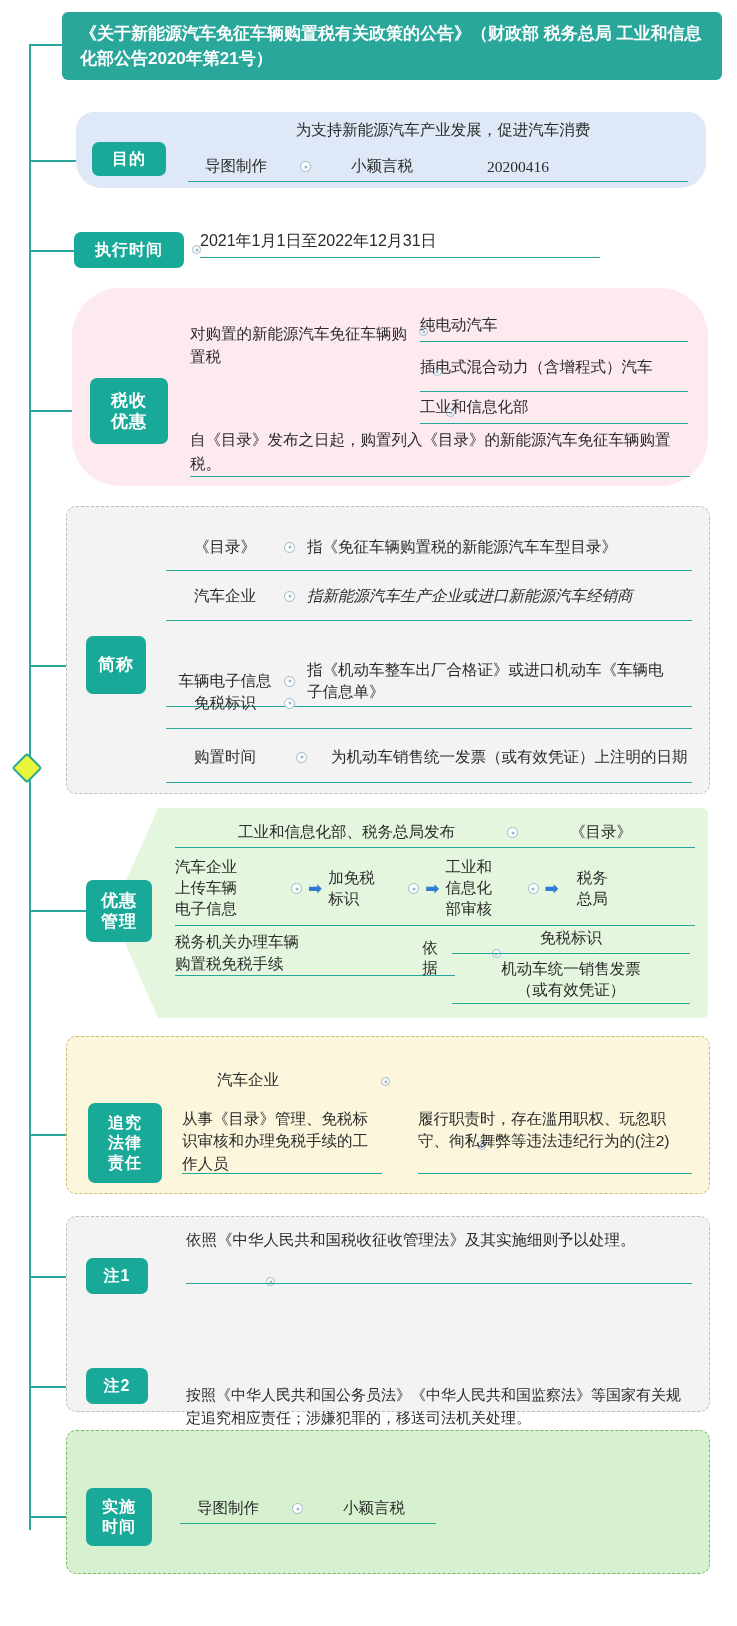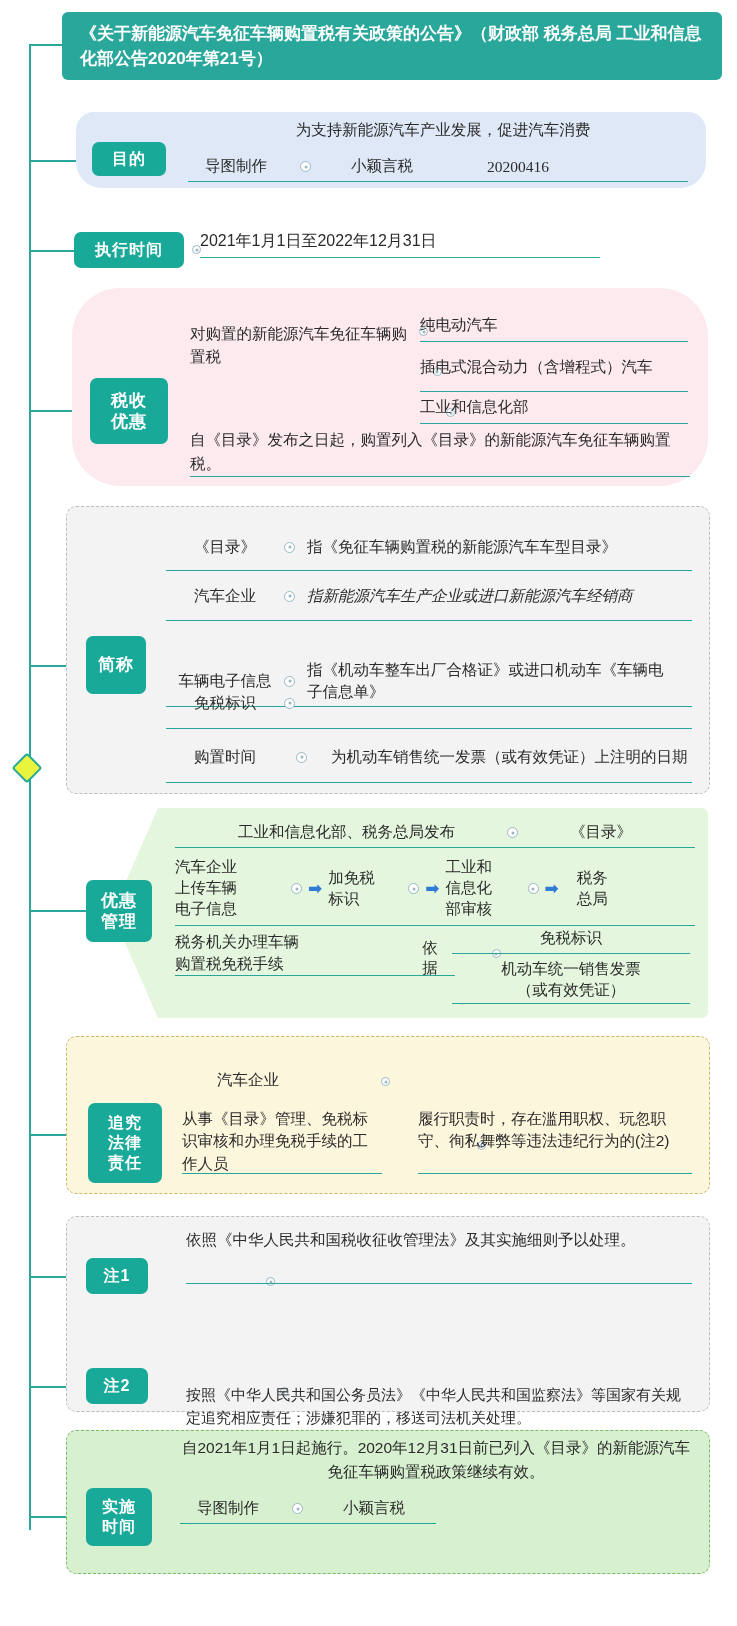--- a/index.html
+++ b/index.html
@@ -257,20 +257,19 @@
   <div class="node label-box" id="note1-label">注1</div>
   <span class="dot node" style="left:172px;top:1272px;"></span>
   <div class="node" id="note1-text">依照《中华人民共和国税收征收管理法》及其实施细则予以处理。</div>
   <div class="node label-box" id="note2-label">注2</div>
   <span class="dot node" style="left:172px;top:1382px;"></span>
   <div class="node" id="note2-text">按照《中华人民共和国公务员法》《中华人民共和国监察法》等国家有关规定追究相应责任；涉嫌犯罪的，移送司法机关处理。</div>
 
   
   <div class="node" id="impl-bg"></div>
   <div class="node label-box" id="impl-label">实施<br>时间</div>
-  <div class="node" id="impl-text">自2021年1月1日起施行。2020年12月31日前已列入《目录》的新能源汽车免征车辆购置税政策继续有效。</div>
   <div class="node" id="impl-row">
     <span style="width:96px;text-align:center;">导图制作</span>
     <span class="dot"></span>
     <span style="width:110px;text-align:center;">小颖言税</span>
   </div>
 
 </div>
 
 </body></html>

